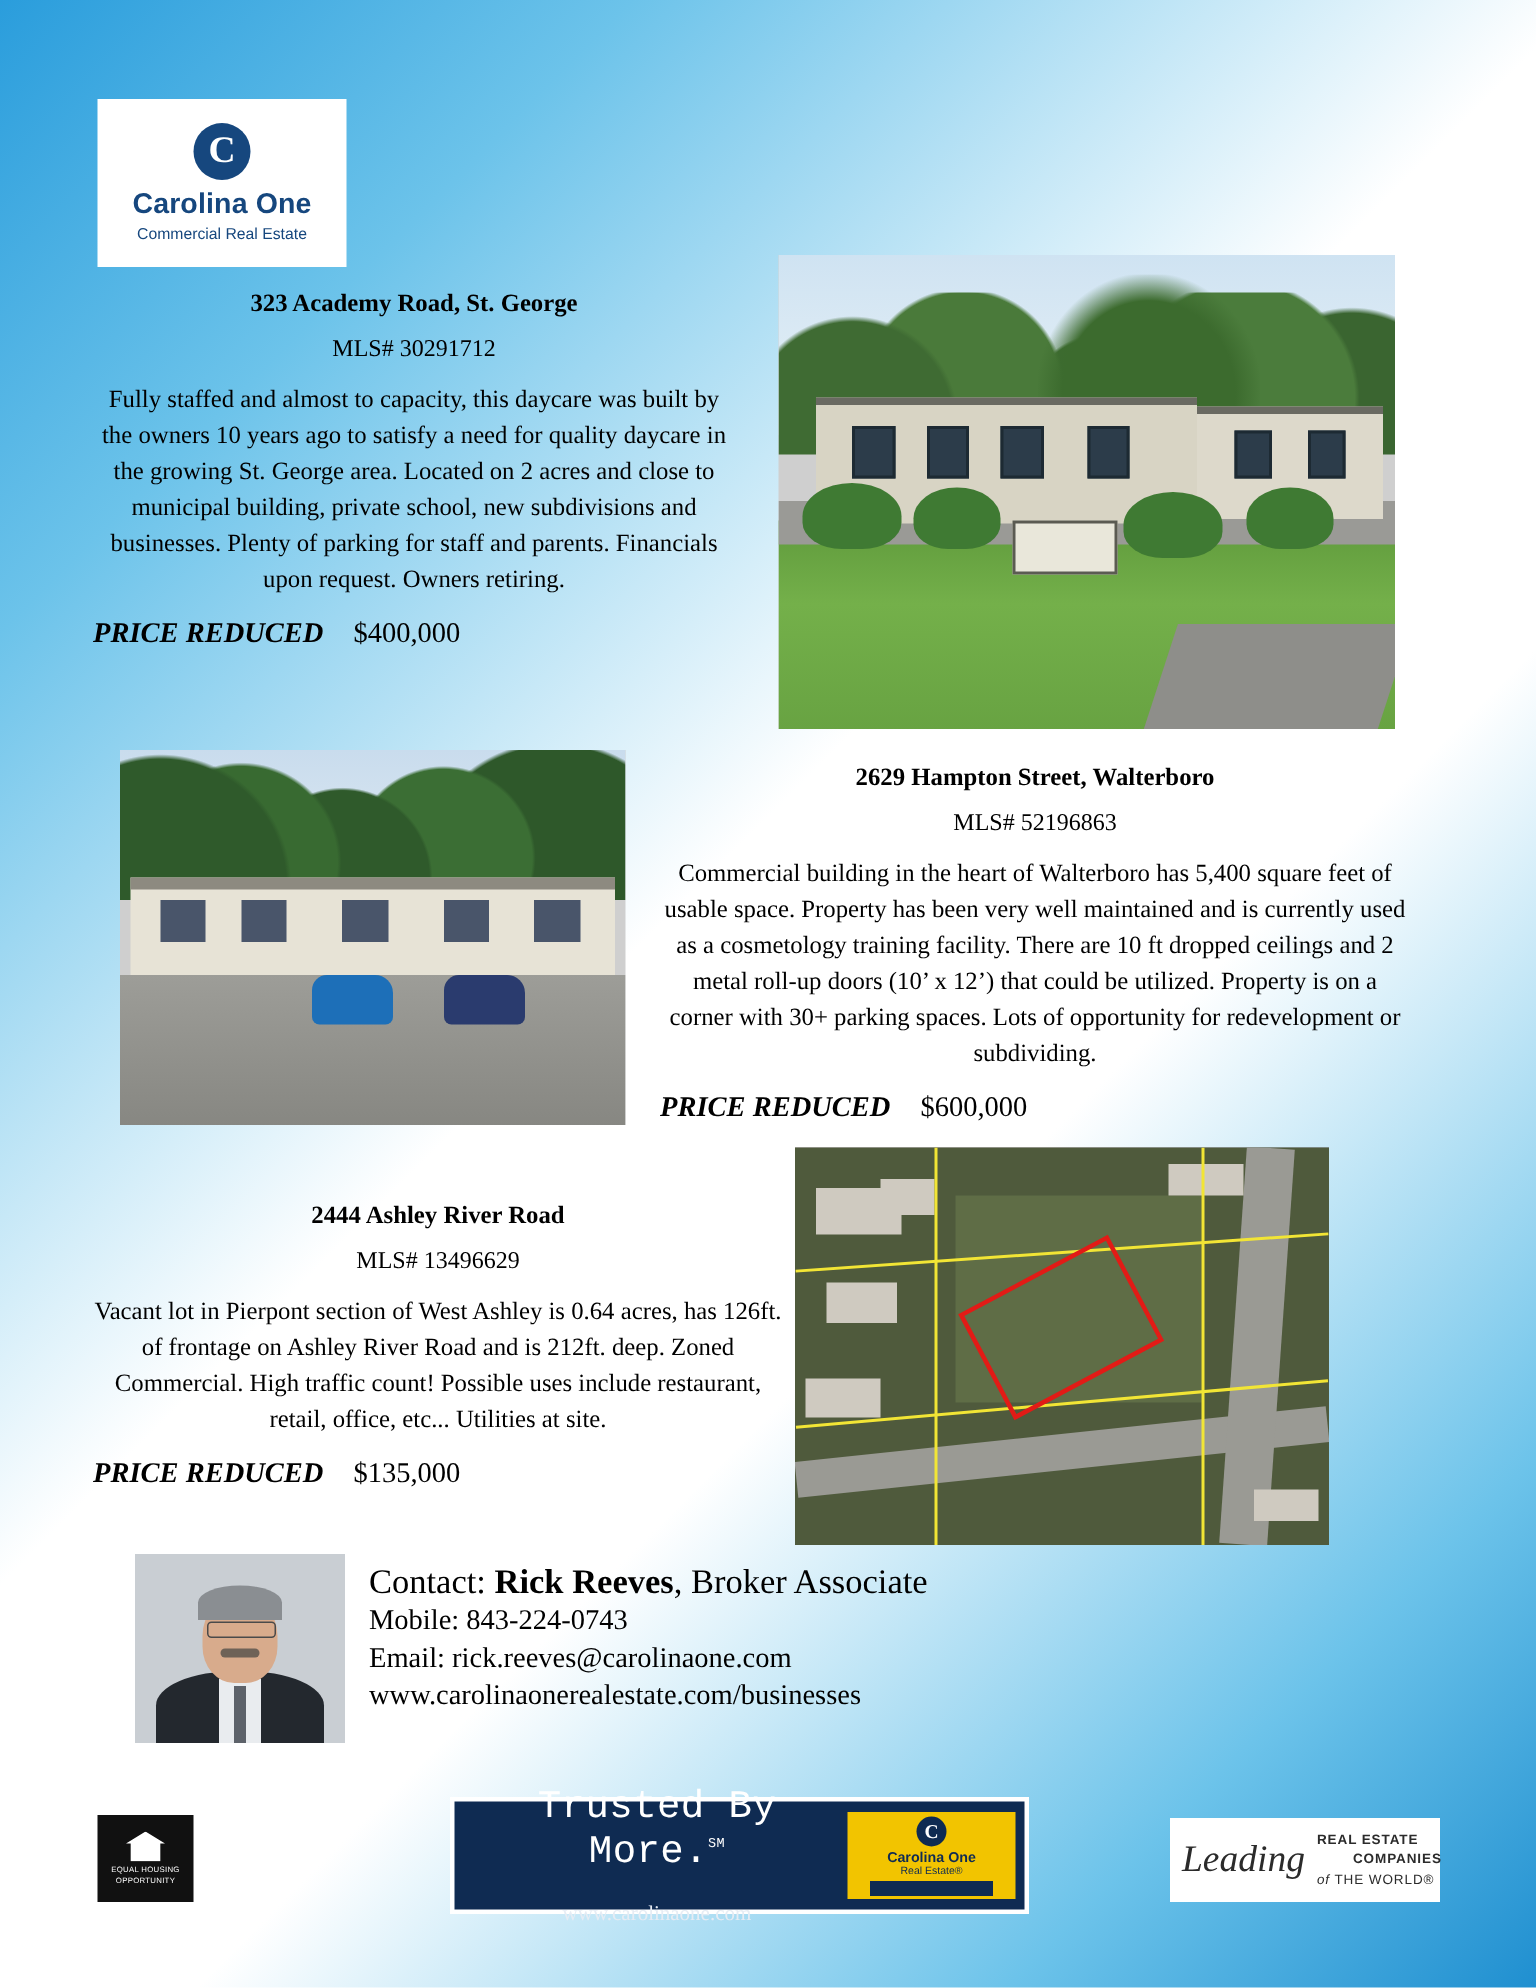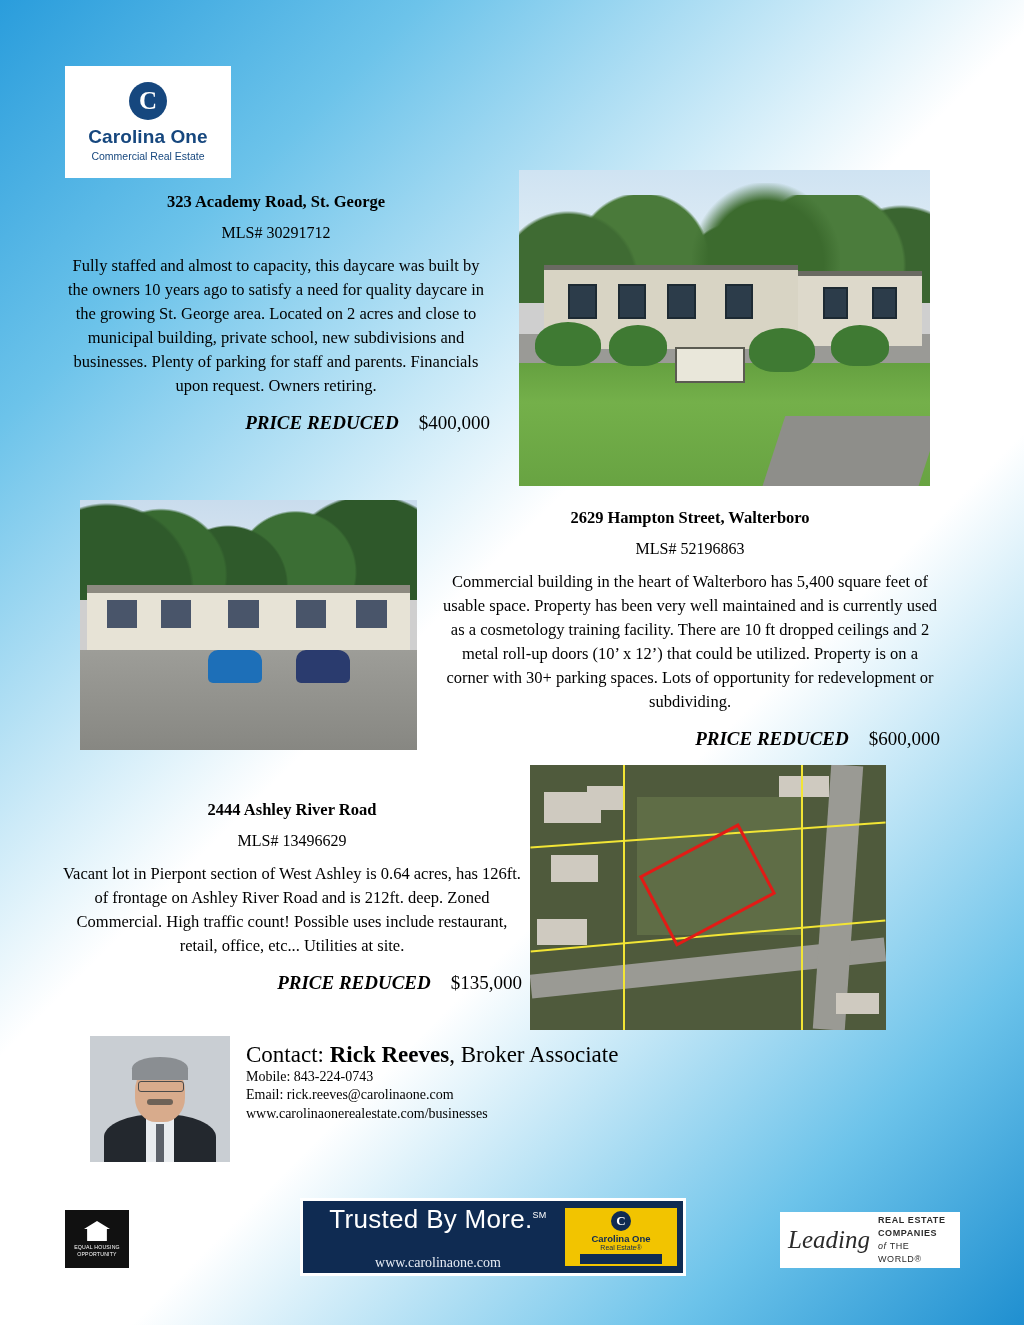--- a/index.html
+++ b/index.html
@@ -86,21 +86,21 @@
   }
   .desc {
     font-size: 16.5px;
     line-height: 1.45;
     text-align: center;
     color: #000;
     margin-top: 12px;
   }
   .price-row {
     margin-top: 14px;
-    text-align: right;
+    text-align: left;
     white-space: nowrap;
   }
   .price-label {
     font-style: italic;
     font-weight: bold;
     font-size: 19px;
     color: #000;
   }
   .price-value {
     font-size: 19px;
@@ -200,21 +200,21 @@
   .hs-stache { position:absolute; left:41%; top:50%; width:18%; height:5%;
     background:#6e6257; border-radius:3px; }
 
   .contact-block {
     position: absolute;
     left: 246px; top: 1042px; width: 600px;
     color: #000;
   }
   .contact-line1 { font-size: 23px; }
   .contact-line1 b { font-weight: bold; }
-  .contact-line { font-size: 14px; line-height: 1.32; }
+  .contact-line { font-size: 19px; line-height: 1.32; }
 
   
   .eho {
     position:absolute; left:65px; top:1210px; width:64px; height:58px;
     background:#111; display:flex; flex-direction:column;
     align-items:center; justify-content:center;
   }
   .eho-mark { width:26px; height:20px; background:#fff;
     clip-path: polygon(50% 0, 100% 40%, 88% 40%, 88% 100%, 12% 100%, 12% 40%, 0 40%); }
   .eho-text {
@@ -222,21 +222,21 @@
     font-size:5.2px; line-height:1.25; text-align:center; margin-top:3px;
     letter-spacing:.2px;
   }
   .trusted {
     position:absolute; left:300px; top:1198px; width:380px; height:72px;
     background:#0f2b52; border:3px solid #ffffff;
     display:flex; align-items:center;
   }
   .trusted-left { flex:1; text-align:center; color:#fff; padding-left:8px; }
   .trusted-main {
-    font-family:Liberation Sans, sans-serif; font-size:26px;
+    font-family:Liberation Mono, monospace; font-size:26px;
     letter-spacing:.3px;
   }
   .trusted-main sup { font-size:9px; }
   .trusted-url { font-size:14px; margin-top:20px; color:#e6ecf4; }
   .trusted-badge {
     width:112px; height:58px; background:#f2c400; margin-right:6px;
     display:flex; flex-direction:column; align-items:center; justify-content:center;
   }
   .tb-c {
     width:20px; height:20px; border-radius:50%; background:#0f2b52; color:#fff;
@@ -260,21 +260,21 @@
   }
   .leading-word {
     font-family:"Liberation Serif", serif; font-style:italic;
     font-size:25px; color:#2b2b2b; padding-right:8px;
   }
   .leading-lines {
     font-family:"Liberation Sans", sans-serif; font-size:9px;
     color:#2b2b2b; line-height:1.45; letter-spacing:.6px;
   }
   .leading-lines .l1 { font-weight:bold; }
-  .leading-lines .l2 { font-weight:bold; }
+  .leading-lines .l2 { font-weight:bold;margin-left:24px; }
   .leading-lines em { font-weight:normal; }
 </style>
 </head>
 <body>
 
 <div class="page">
 
   <div class="logo-box">
     <div class="logo-mark">C</div>
     <div class="logo-name">Carolina One</div>

